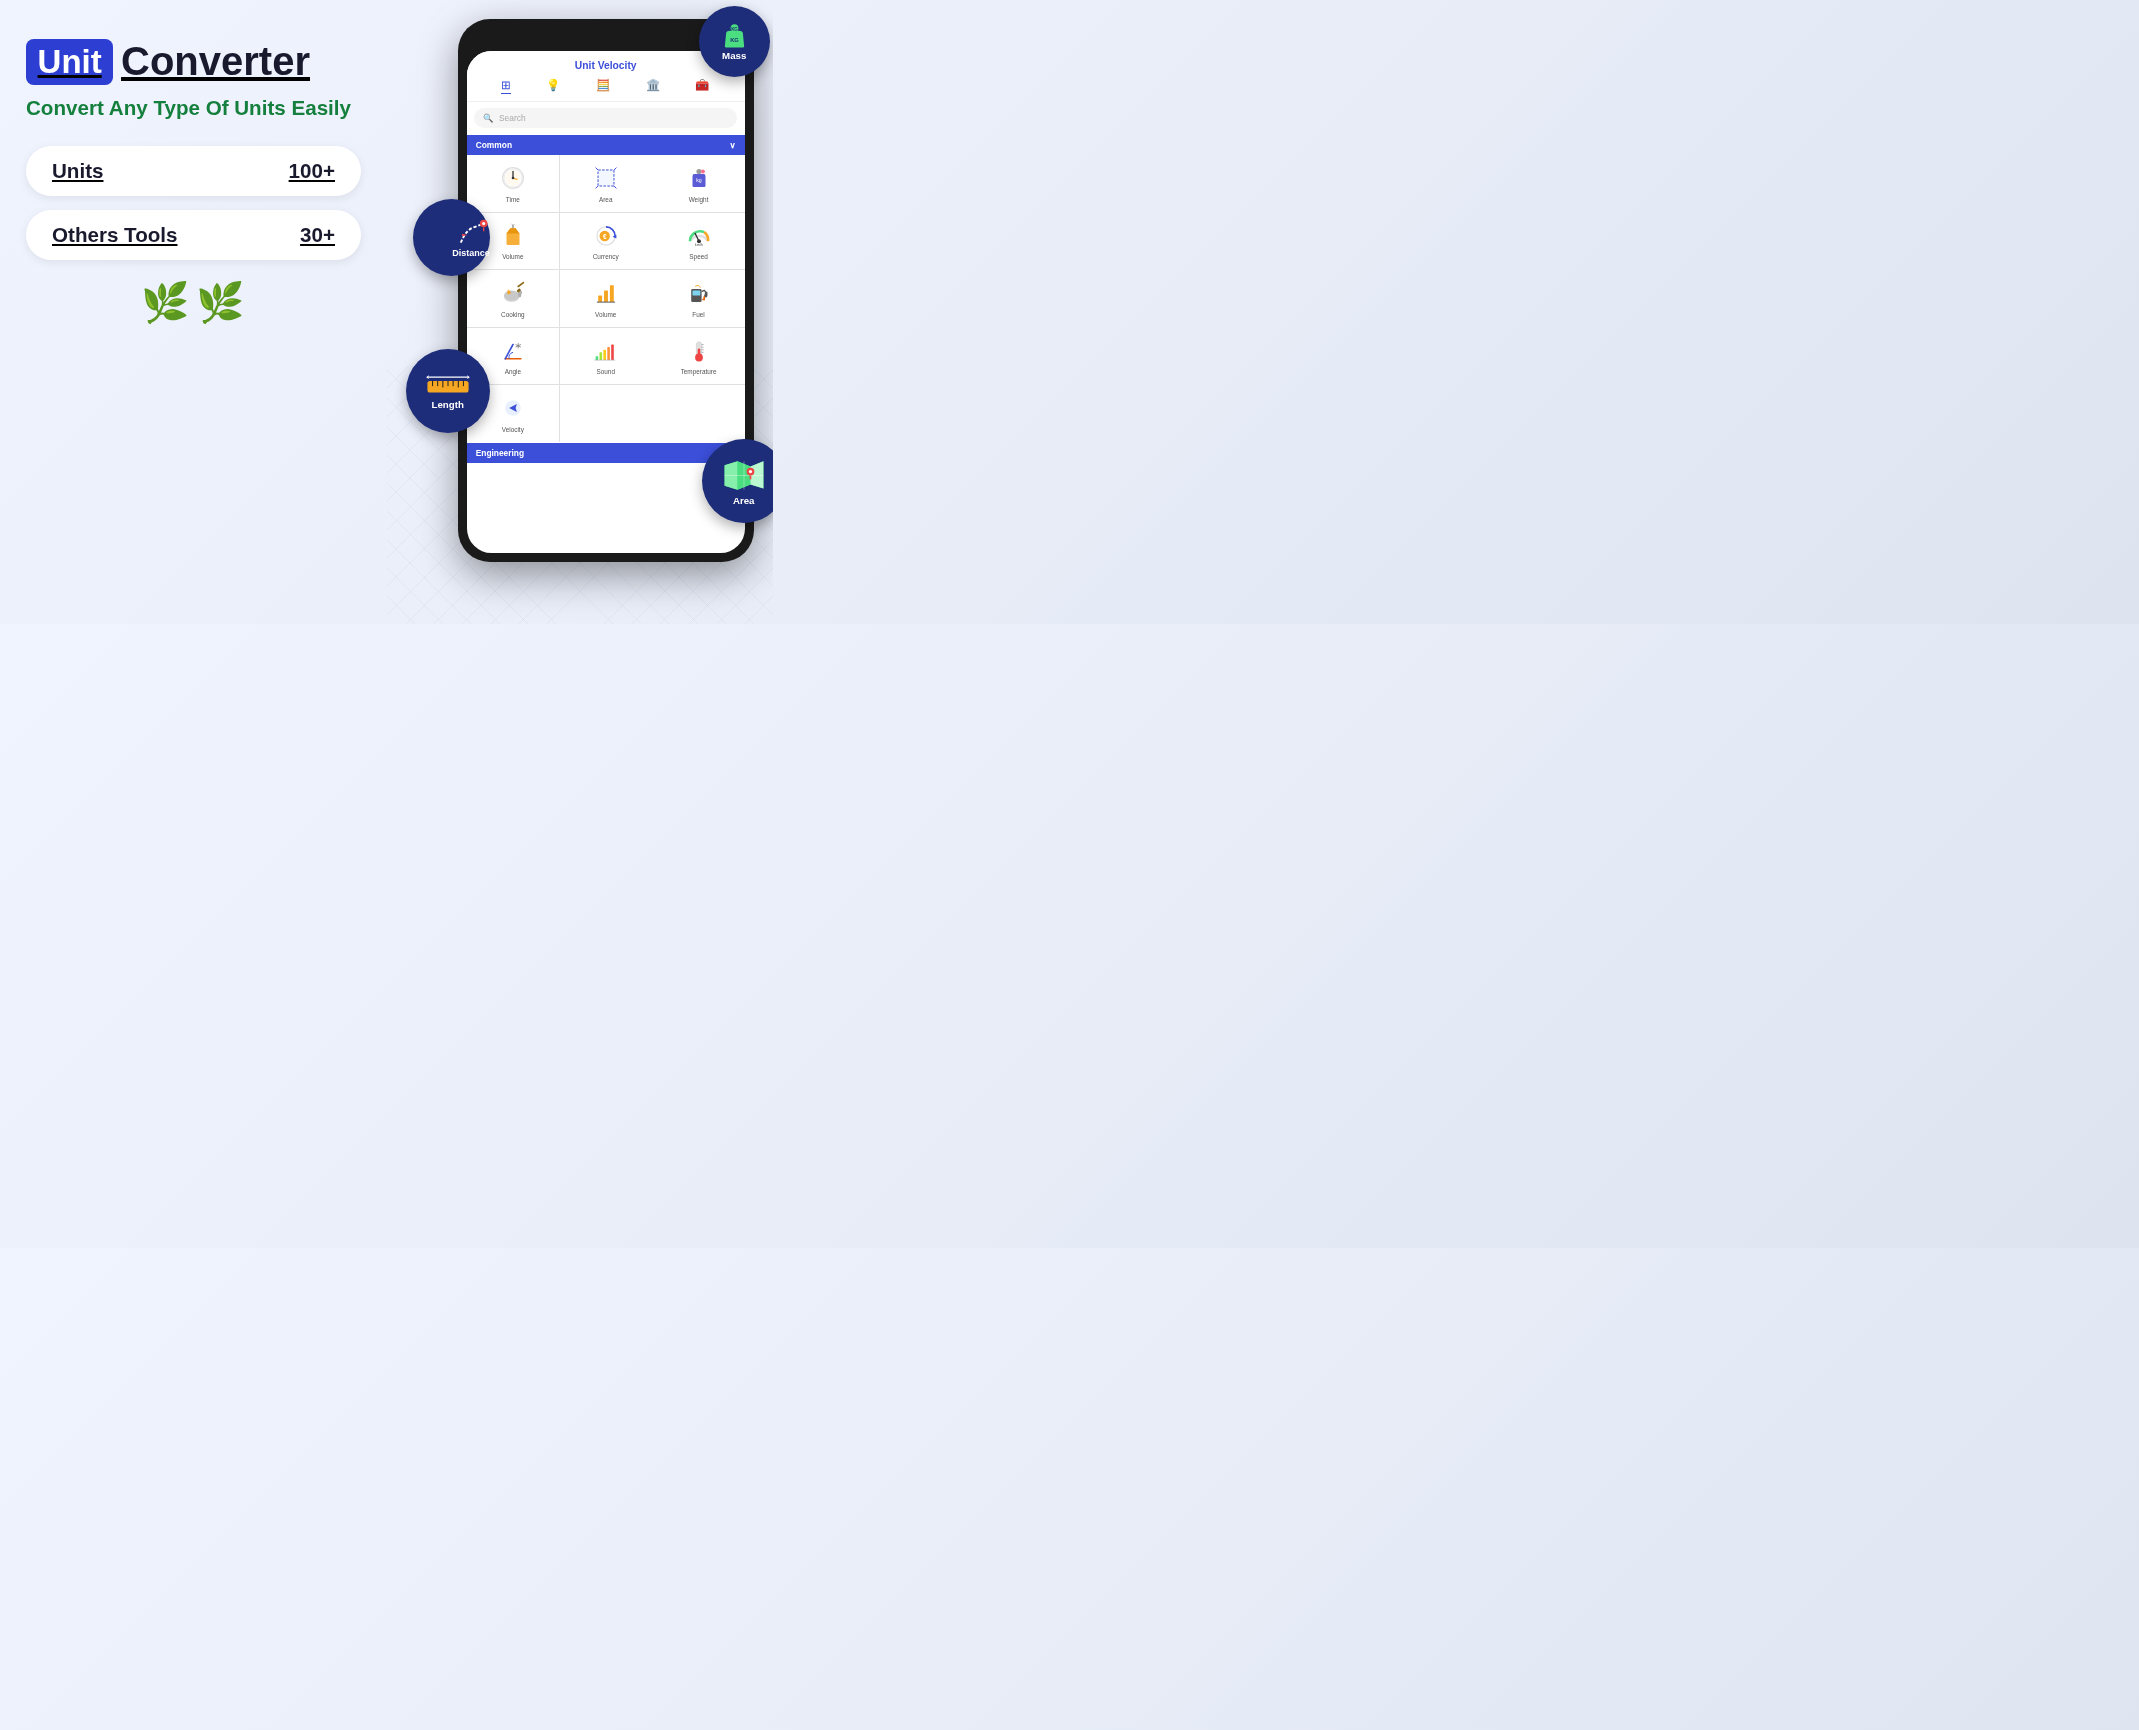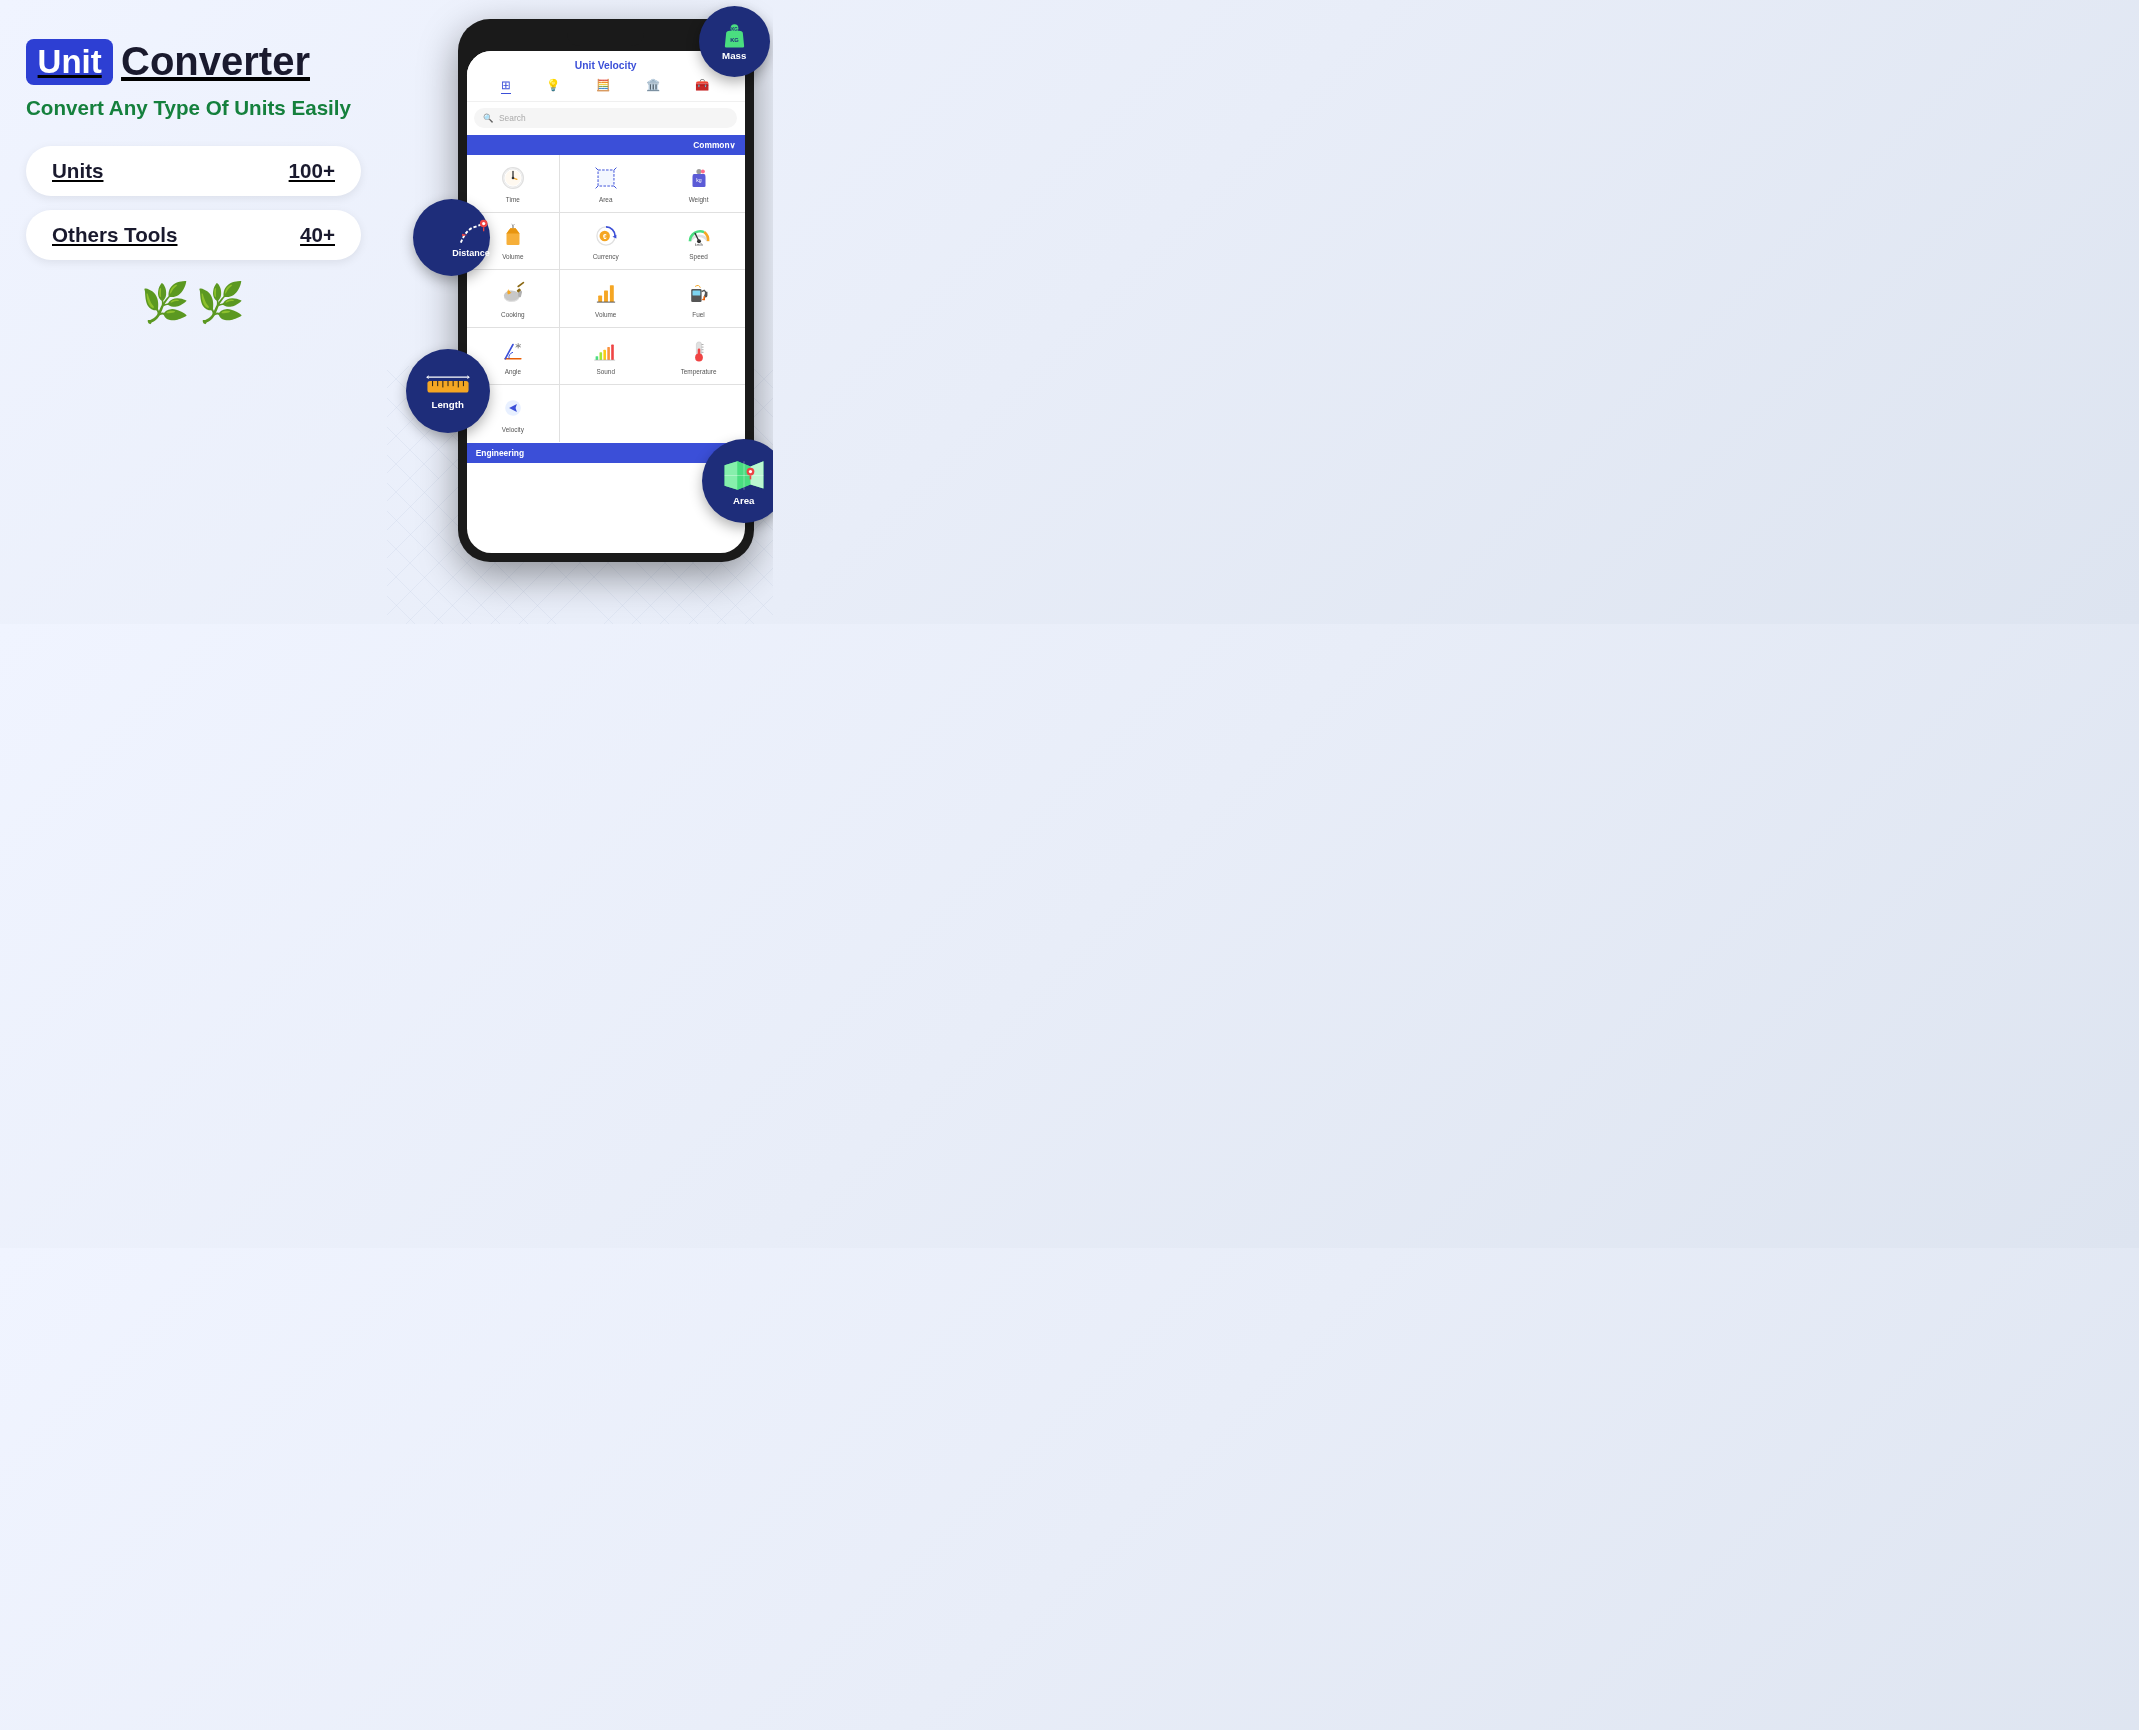--- a/index.html
+++ b/index.html
@@ -207,21 +207,21 @@
     }
 
     .section-header {
       background: #3b4fd8;
       color: white;
       padding: 5.2px 9px;
       font-size: 8.4px;
       font-weight: 600;
       display: flex;
       align-items: center;
-      justify-content: flex-end;
+      justify-content: space-between;
     }
 
     .grid-3 {
       display: grid;
       grid-template-columns: repeat(3, 1fr);
       gap: 0.6px;
       background: #e0e0e0;
     }
 
     .grid-item {
@@ -361,21 +361,21 @@
   <p class="subtitle">Convert Any Type Of Units Easily</p>
 
   <div class="stat-card">
     <span class="stat-label">Units</span>
     <span class="stat-value">100+</span>
   </div>
 
 
   <div class="stat-card">
     <span class="stat-label">Others Tools</span>
-    <span class="stat-value">40+</span>
+    <span class="stat-value">30+</span>
   </div>
 
   <div class="rating-section">
     <div class="laurel-container">
       <span class="laurel">🌿</span>
       <span class="laurel">🌿</span>
     </div>
   </div>
 </div>
 

